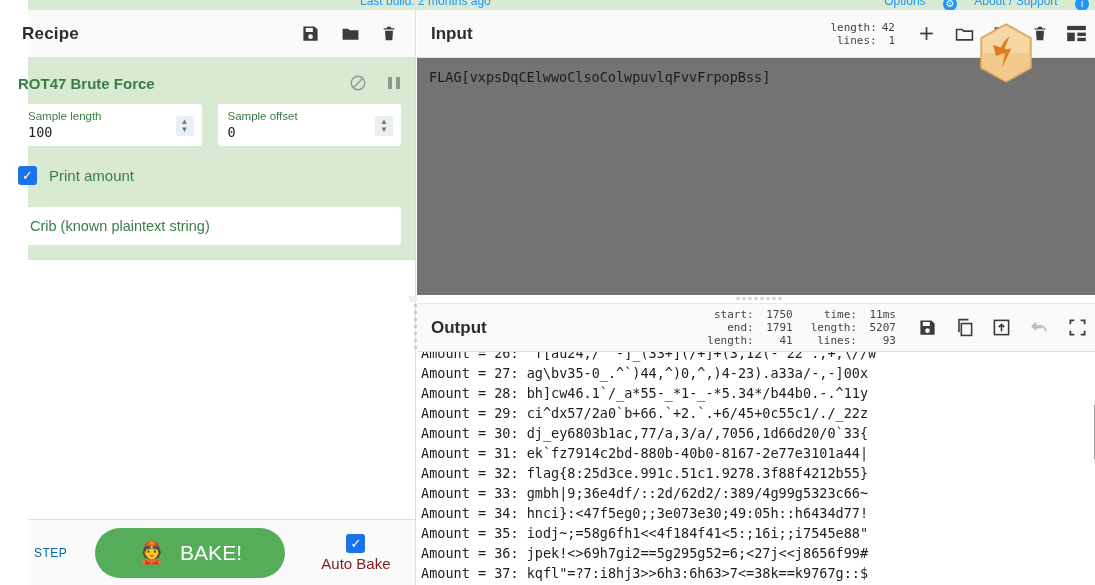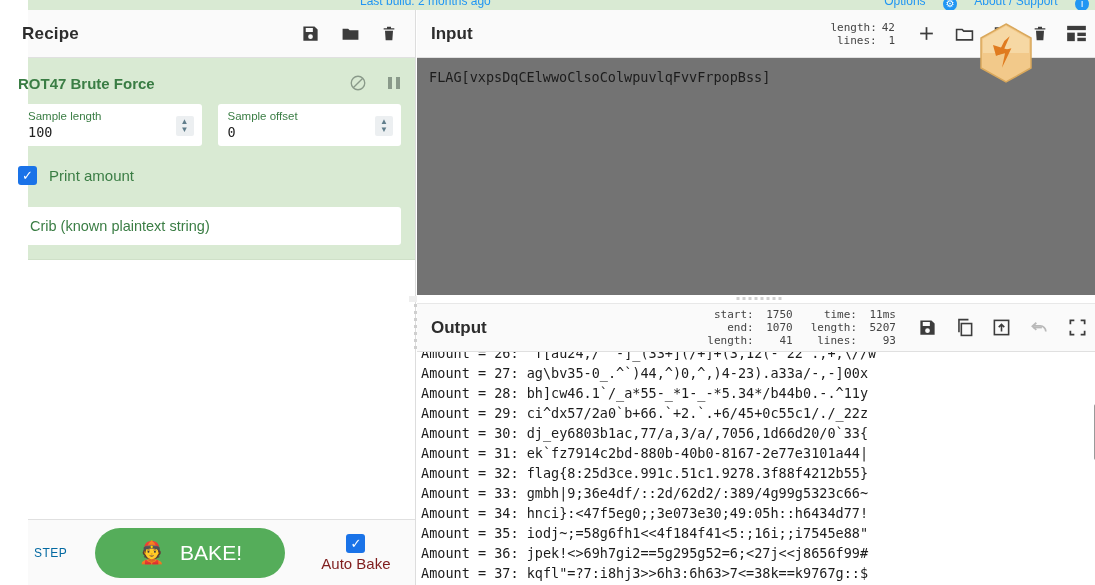--- a/index.html
+++ b/index.html
@@ -396,21 +396,21 @@
       <div class="io-title">Output</div>
       <div class="out-meta">
         <table>
           <tbody>
               <tr>
                 <td class="k">start:</td>
               <td class="v">1750</td>
               </tr>
           <tr>
                 <td class="k">end:</td>
-              <td class="v">1070</td>
+              <td class="v">1791</td>
               </tr>
           <tr>
                 <td class="k">length:</td>
               <td class="v">41</td>
               </tr>
         </tbody>
           </table>
         <table>
           <tbody>
               <tr>

